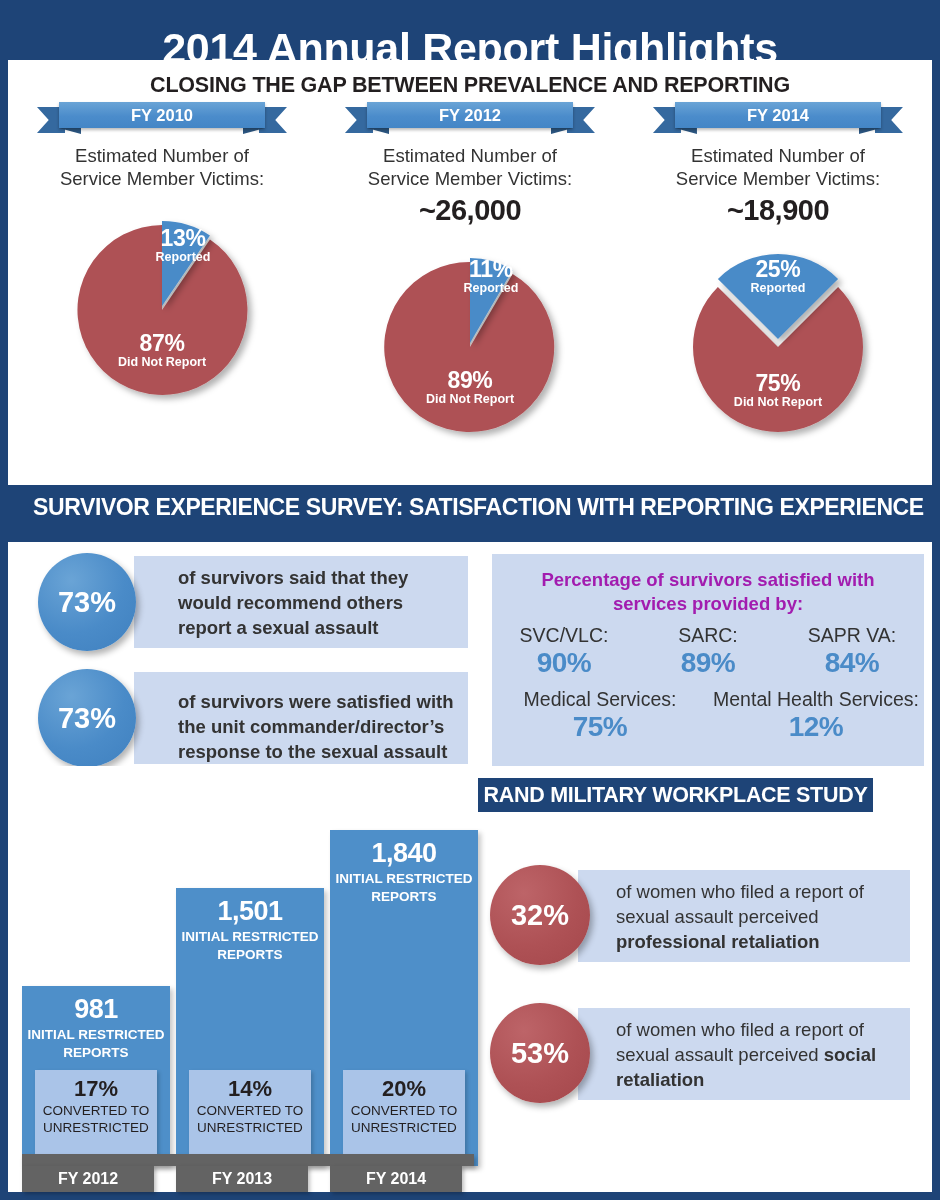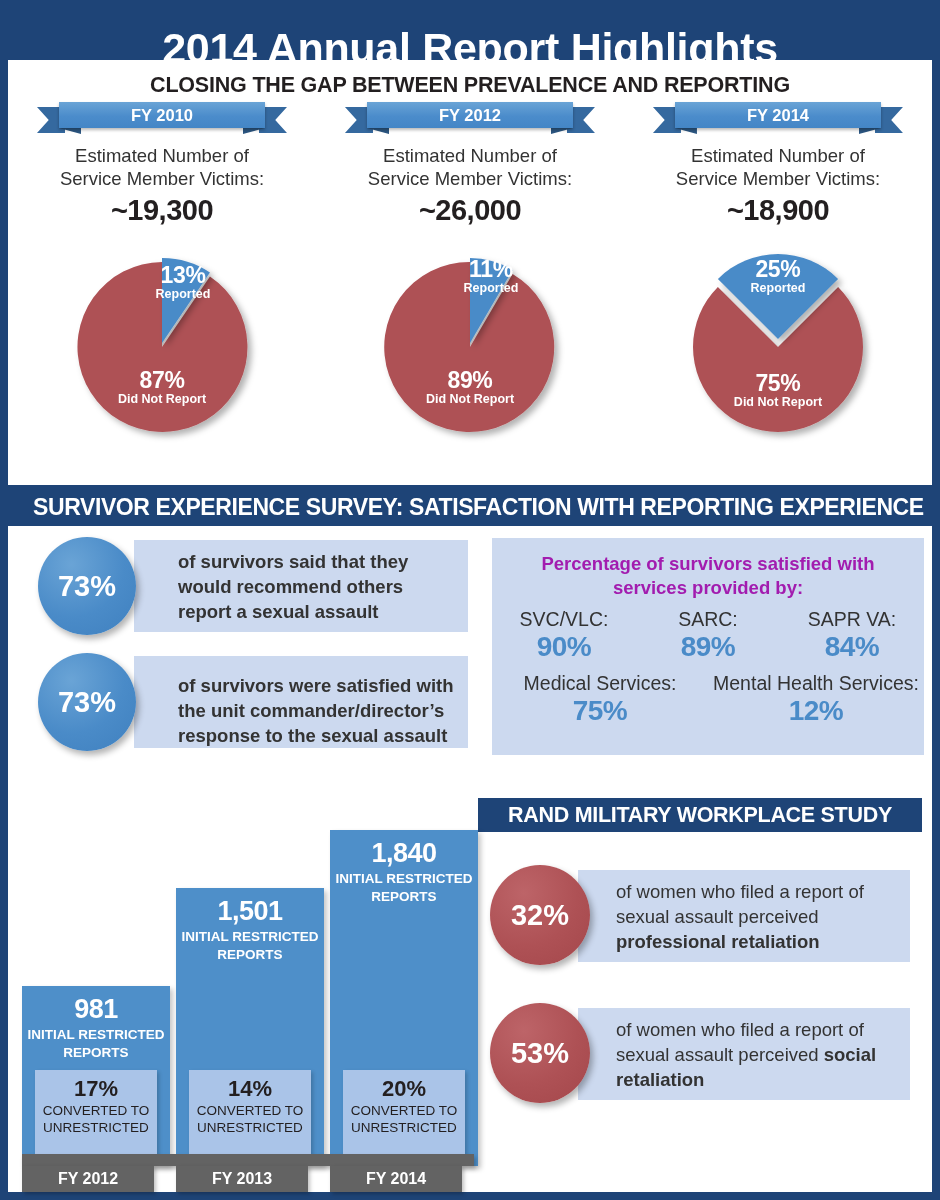--- a/index.html
+++ b/index.html
@@ -83,21 +83,21 @@
     position:absolute;left:15px;top:488px;width:940px;height:38px;
     background:#1e4477;display:flex;align-items:center;
   }
   .survey-head .t{
     color:#ffffff;font-size:23px;font-weight:bold;letter-spacing:-0.4px;
     padding-left:18px;
   }
 
   
   .panel-survey{
-    position:absolute;left:8px;top:526px;width:924px;height:240px;
+    position:absolute;left:8px;top:542px;width:924px;height:240px;
     background:#ffffff;
   }
   .stat-row{
     position:absolute;display:flex;align-items:center;
   }
   .stat-box{
     background:#ccd9ef;height:100%;box-sizing:border-box;
     display:flex;align-items:center;
   }
   .stat-box p{
@@ -128,22 +128,22 @@
   .svc-grid2 .cell{flex:1;text-align:center;}
   .svc-name{color:#333333;font-size:19.5px;line-height:23px;}
   .svc-val{color:#4a8bc8;font-size:28px;font-weight:bold;line-height:31px;letter-spacing:-0.5px;}
 
   
   .hdr-conv{
     position:absolute;left:18px;top:778px;width:444px;height:34px;
     background:#1e4477;display:flex;align-items:center;justify-content:center;
   }
   .hdr-rand{
-    position:absolute;left:478px;top:778px;width:444px;height:34px;
-    background:#1e4477;display:flex;align-items:center;justify-content:center;margin-top:20px;
+    position:absolute;left:478px;top:778px;width:395px;height:34px;
+    background:#1e4477;display:flex;align-items:center;justify-content:center;
   }
   .hdr-conv .t,.hdr-rand .t{
     color:#ffffff;font-size:21.5px;font-weight:bold;letter-spacing:-0.3px;
   }
 
   
   .panel-bottom{
     position:absolute;left:8px;top:766px;width:924px;height:426px;
     background:#ffffff;
   }
@@ -198,21 +198,20 @@
           <div class="tail l"></div>
           <div class="tail r"></div>
           <div class="fold l"></div>
           <div class="fold r"></div>
           <div class="band">FY 2010</div>
         </div>
         <div class="est-label">
           <div>Estimated Number of</div>
           <div>Service Member Victims:</div>
         </div>
-        <div class="est-num">~19,300</div>
 
         <div class="pie-wrap">
           <svg width="260" height="200" viewBox="0 0 260 200">
             <defs>
               <filter id="sh1" x="-30%" y="-30%" width="180%" height="180%">
                 <feDropShadow dx="4" dy="4" stdDeviation="3" flood-color="#000" flood-opacity="0.30"></feDropShadow>
               </filter>
             </defs>
 
             <path d="M 130 104 L 177.95 33.5 A 85 85 0 1 1 130 19 Z" fill="#ae5155" filter="url(#sh1)"></path>

